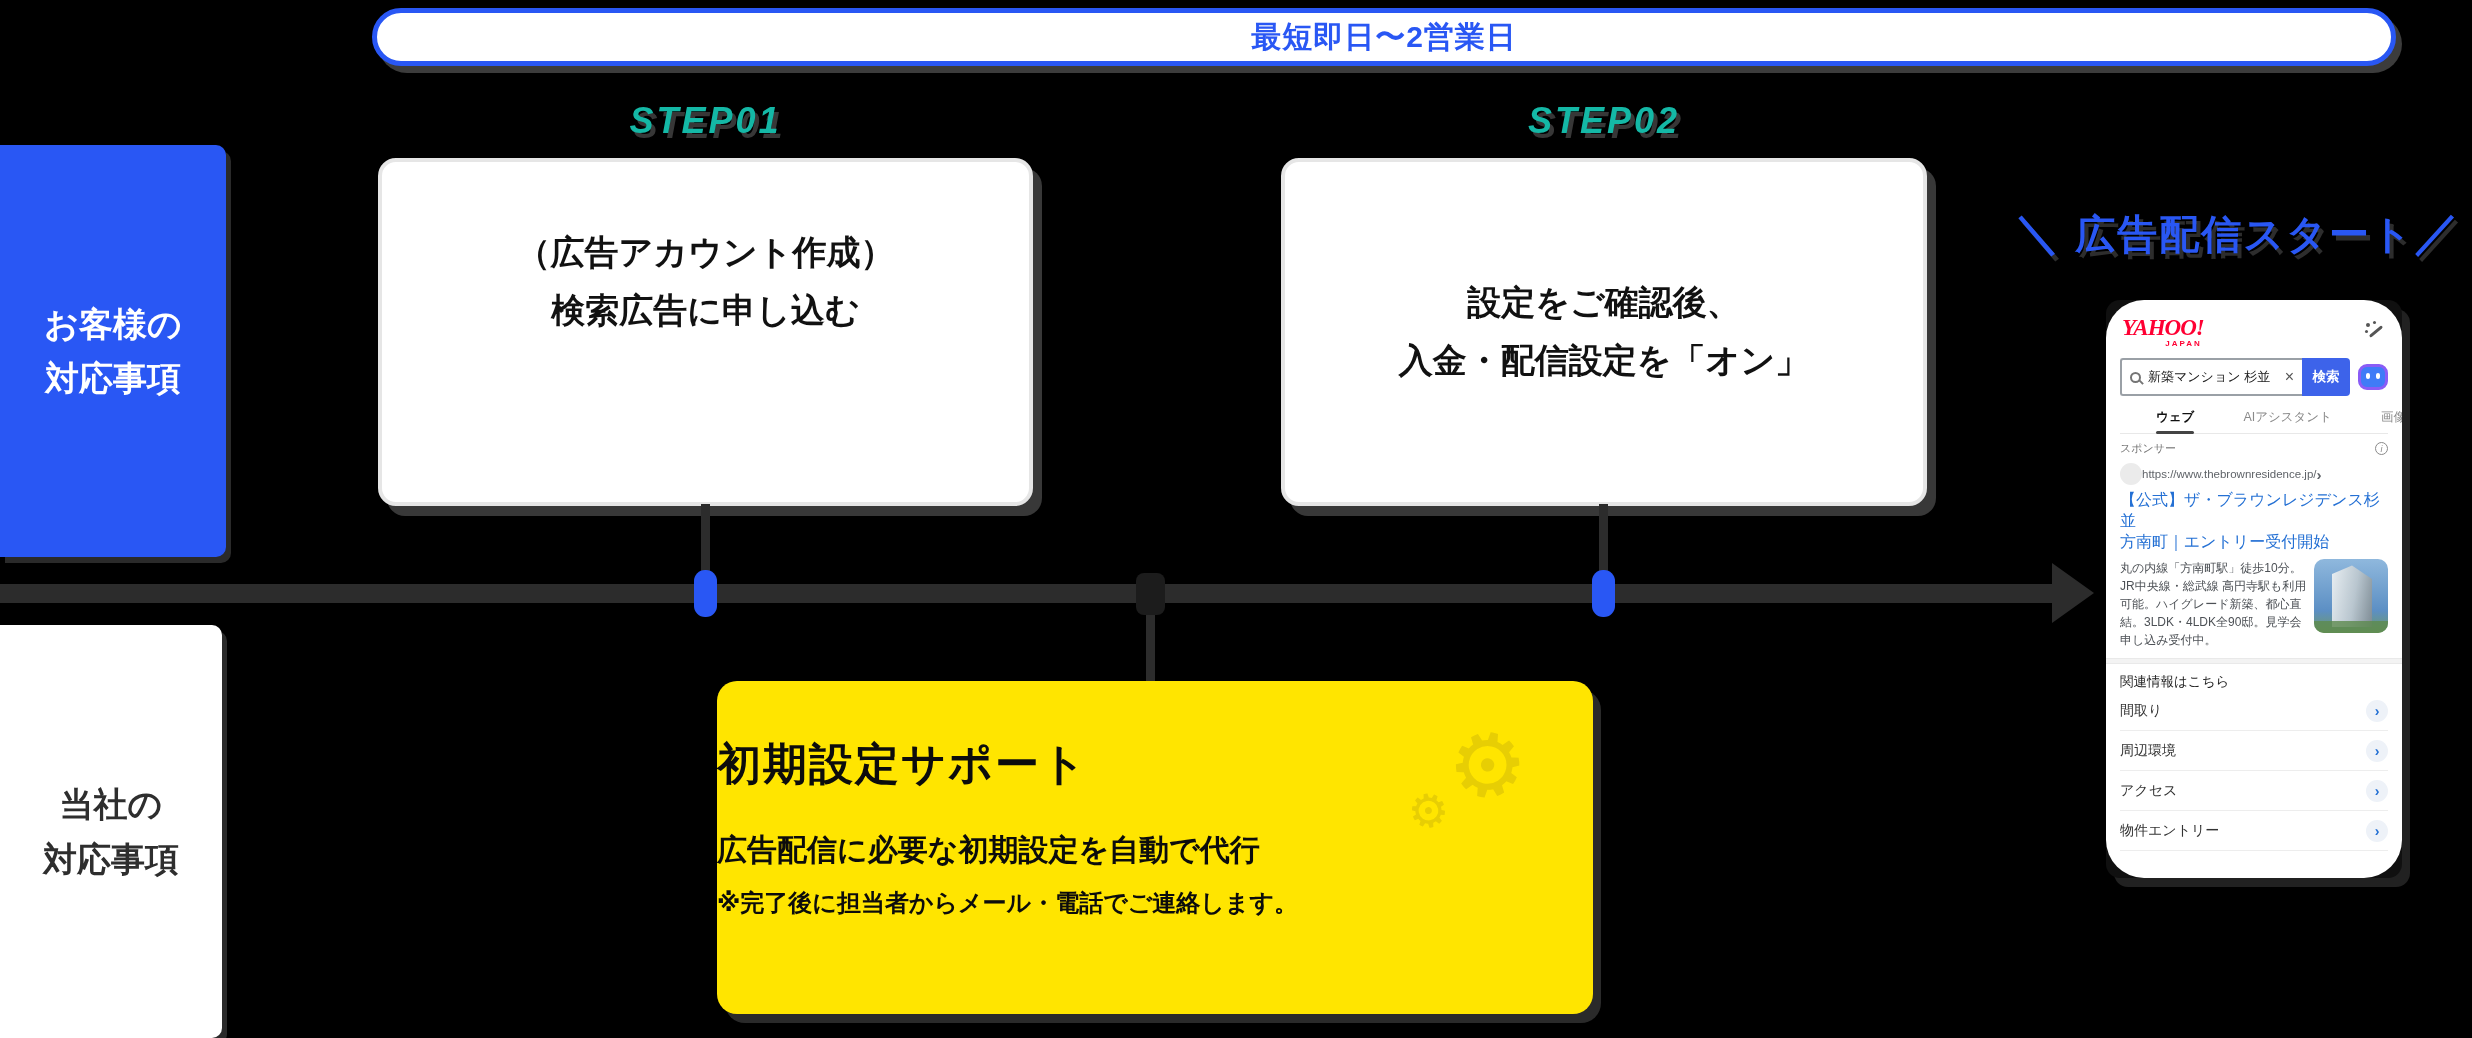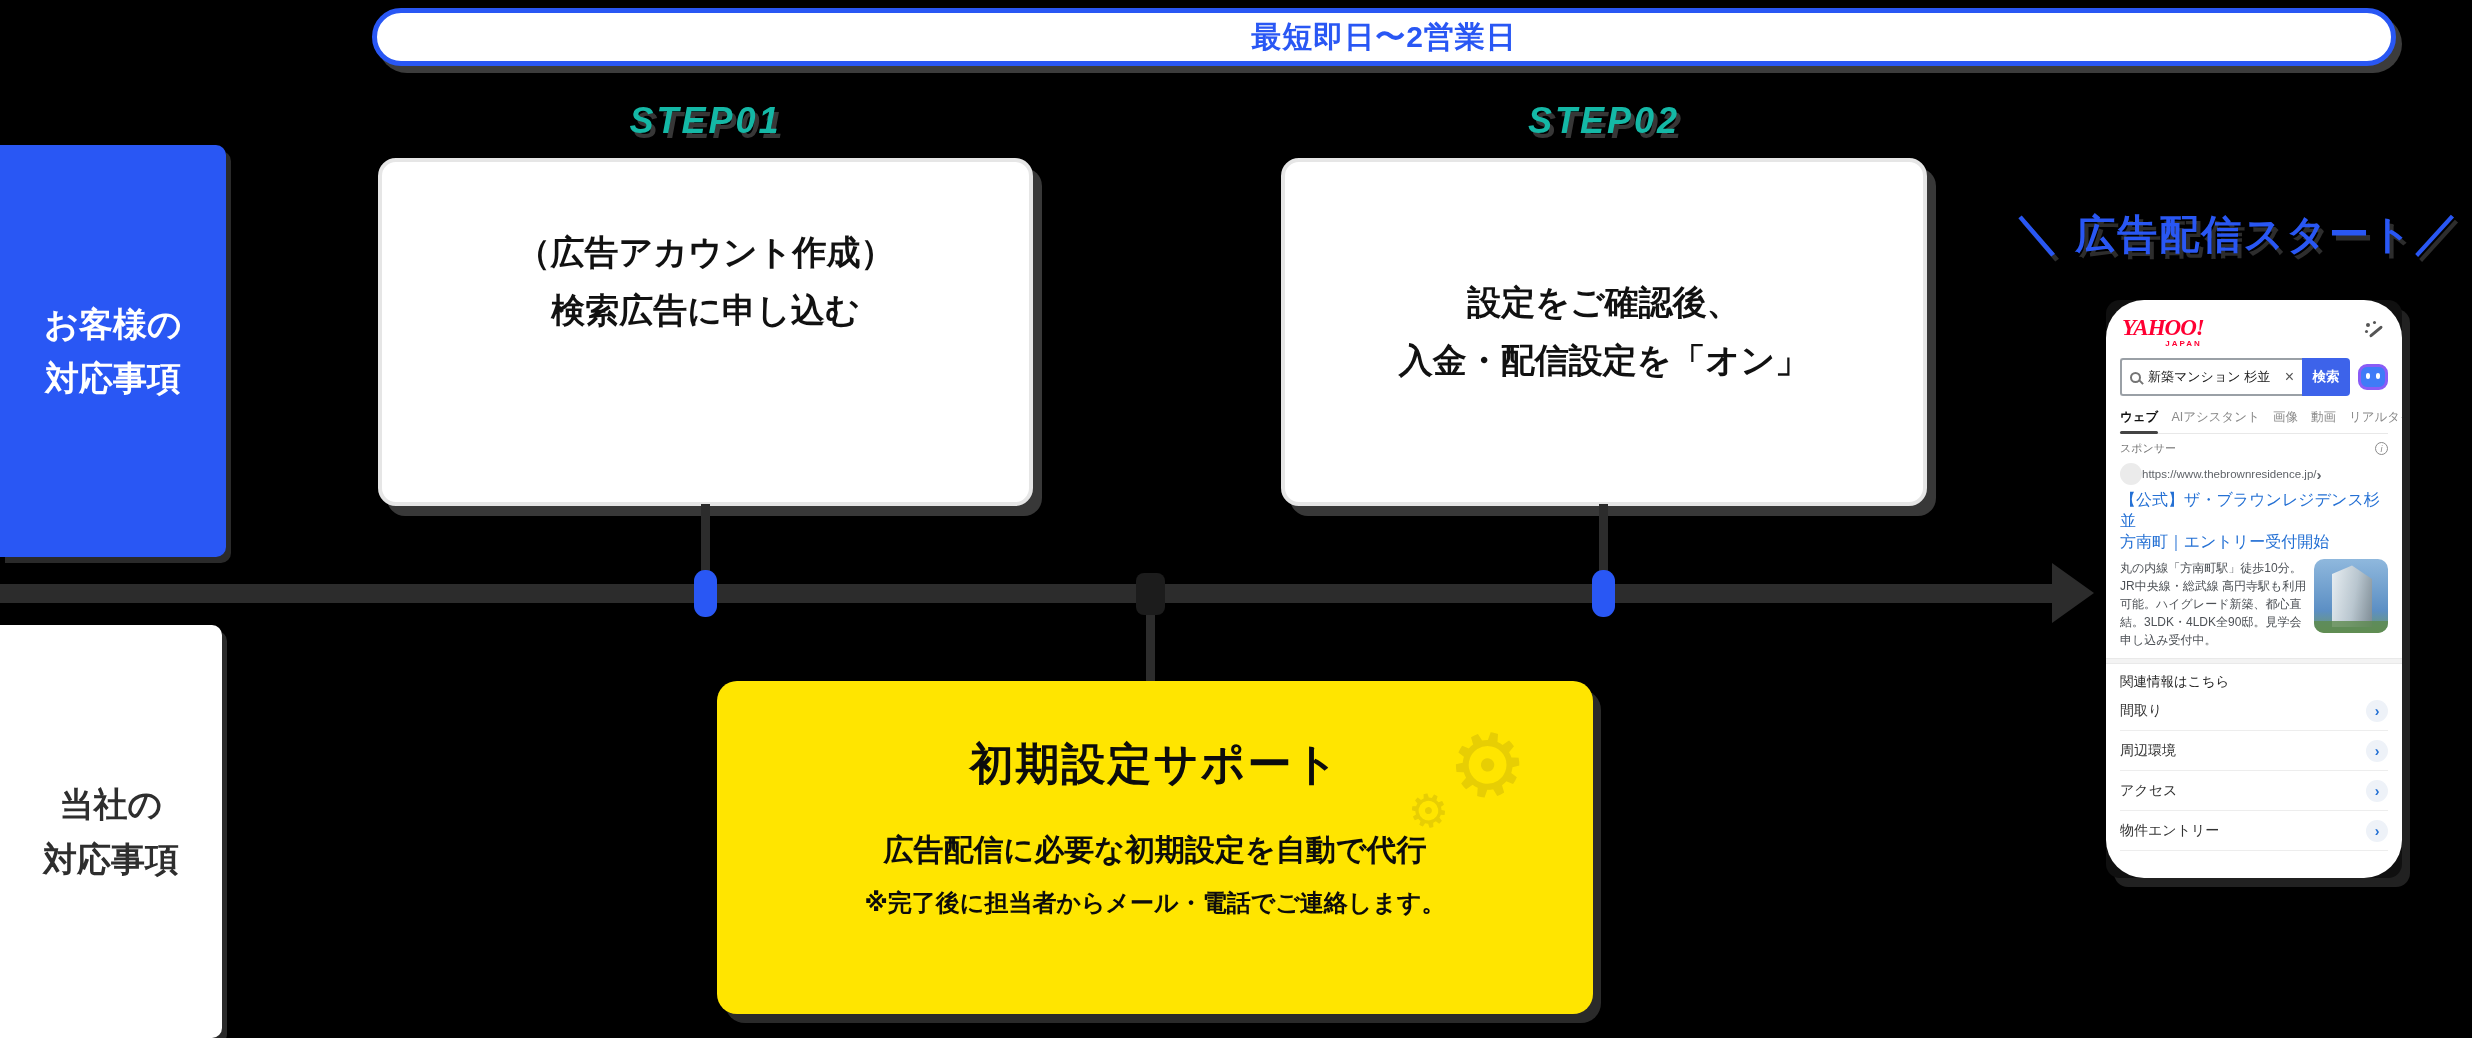--- a/index.html
+++ b/index.html
@@ -39,21 +39,21 @@
   .vline{position:absolute;width:9px;background:#2C2C2C;}
   .v1{left:701px;top:504px;height:82px;}
   .v2{left:1599px;top:504px;height:82px;}
   .v3{left:1146px;top:600px;height:84px;}
   .marker{position:absolute;width:23px;height:47px;border-radius:11px;background:#2957F4;top:570px;}
   .m1{left:694px;} .m2{left:1592px;}
   .knob{position:absolute;left:1136px;top:573px;width:29px;height:42px;border-radius:8px;background:#1C1C1C;}
 
   
   .support{position:absolute;left:717px;top:681px;width:876px;height:333px;background:#FFE500;border-radius:20px;
-        text-align:center;padding-top:54px;box-shadow:8px 9px 0 rgba(120,120,120,.35);overflow:hidden;}
+        text-align:left;padding-top:54px;box-shadow:8px 9px 0 rgba(120,120,120,.35);overflow:hidden;}
   .support .title{font-size:44px;font-weight:900;color:#0c0c0c;letter-spacing:2px;}
   .support .l1{margin-top:36px;font-size:30px;font-weight:800;color:#0c0c0c;}
   .support .note{margin-top:16px;font-size:24px;font-weight:700;color:#0c0c0c;}
   .gear{position:absolute;color:#E7CE04;line-height:1;}
   .gear-big{left:1448px;top:722px;font-size:88px;transform:rotate(12deg);}
   .gear-small{left:1408px;top:788px;font-size:46px;transform:rotate(-10deg);}
 
   
   .start{position:absolute;left:2004px;top:202px;width:468px;text-align:center;color:#2957F4;
         font-weight:900;font-size:40px;letter-spacing:2px;text-shadow:4px 5px 0 rgba(100,100,100,.45);white-space:nowrap;}
@@ -84,21 +84,21 @@
   .query{flex:1;font-size:13px;color:#222;white-space:nowrap;overflow:hidden;}
   .clear{font-size:16px;color:#555;flex:none;}
   .sbtn{width:48px;height:38px;background:#3D63EA;color:#fff;font-size:13.5px;font-weight:700;
         border-radius:0 4px 4px 0;display:flex;align-items:center;justify-content:center;flex:none;}
   .robot{width:30px;height:26px;margin-left:8px;border-radius:9px;background:#3f7bf7;border:3px solid #8a5cf6;
         position:relative;flex:none;}
   .robot::before,.robot::after{content:"";position:absolute;width:4px;height:6px;border-radius:2px;background:#fff;top:6px;}
   .robot::before{left:5px;} .robot::after{right:5px;}
 
   .tabs{display:flex;gap:13px;margin:13px 14px 0 14px;border-bottom:1px solid #e8e8e8;padding-bottom:7px;font-size:12.5px;white-space:nowrap;}
-  .tab{color:#8a8a8a;position:relative;}
+  .tab{color:#8a8a8a;position:relative;margin-left:36px;}
   .tab.active{color:#111;font-weight:700;}
   .tab.active::after{content:"";position:absolute;left:0;right:0;bottom:-8px;height:3px;background:#444;border-radius:2px;}
 
   .sponsor{display:flex;justify-content:space-between;align-items:center;margin:7px 14px 0 14px;}
   .sponsor .lab{font-size:11px;color:#767676;}
   .info{width:13px;height:13px;border:1.5px solid #8a8a8a;border-radius:50%;color:#8a8a8a;font-size:9px;
         display:flex;align-items:center;justify-content:center;font-style:italic;}
 
   .urlrow{display:flex;align-items:center;gap:0;margin:7px 14px 0 14px;}
   .favicon{width:22px;height:22px;border-radius:50%;background:#ebebeb;flex:none;}

